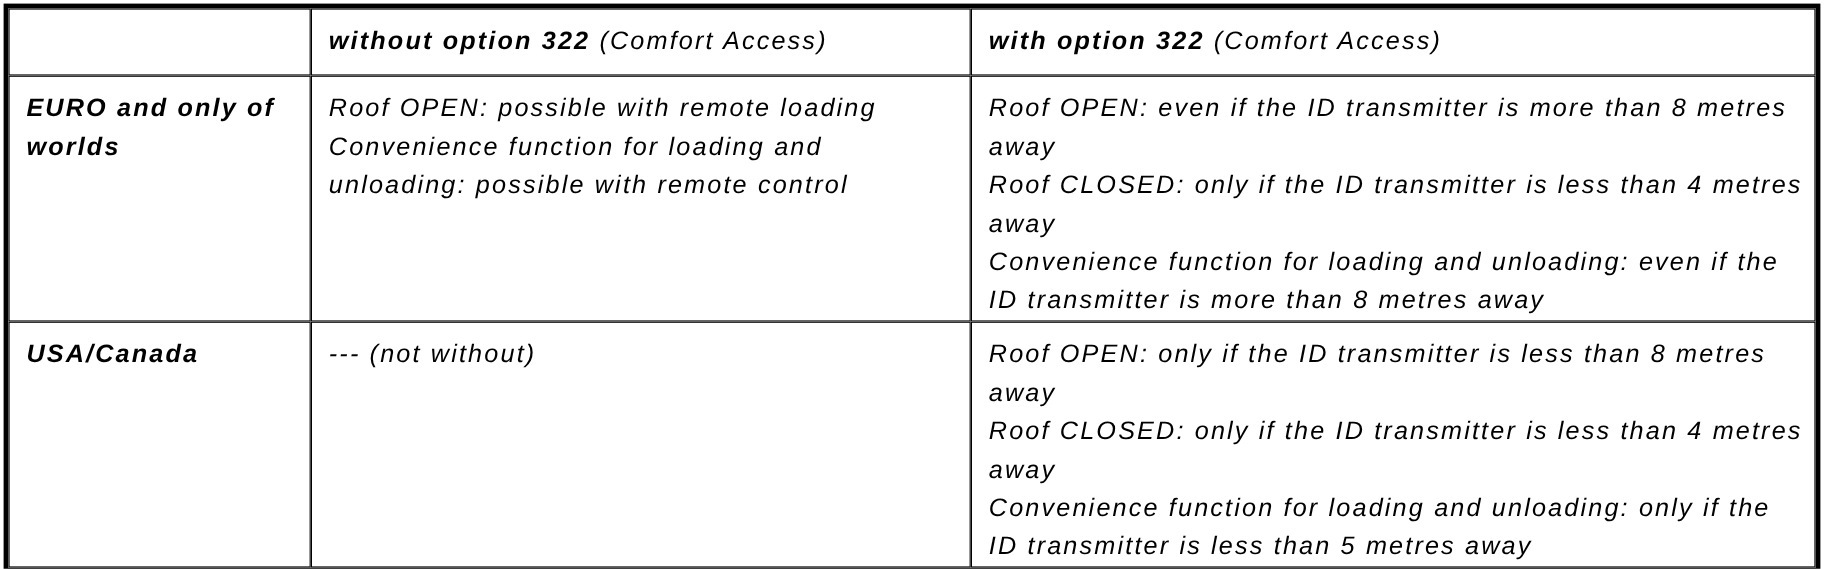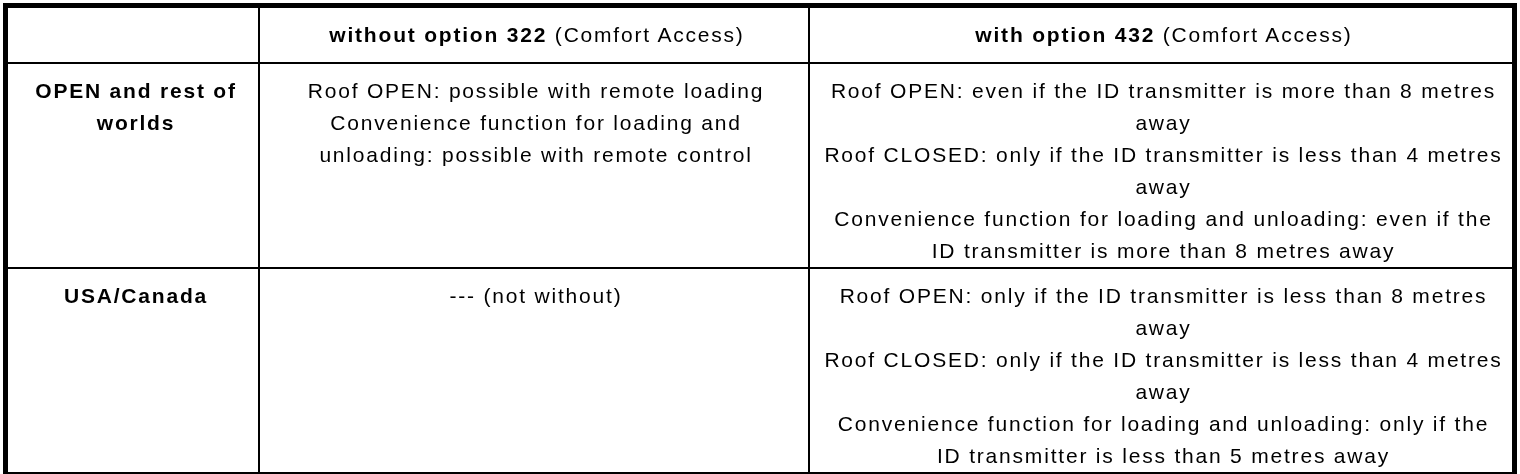--- a/index.html
+++ b/index.html
@@ -24,23 +24,24 @@
     border-spacing: 0;
     table-layout: fixed;
     font-size: 21px;
     letter-spacing: 1.8px;
     line-height: 32px;
     color: #000000;
   }
   .doc-table th,
   .doc-table td {
     border: 1px solid #000000;
-    text-align: center;
+    text-align: left;
     background: #ffffff;
     overflow: hidden;
+    font-style: italic;
   }
   .doc-table th {
     vertical-align: middle;
     height: 54px;
     padding: 0 8px 0 14px;
     font-weight: normal;
   }
   .doc-table td {
     vertical-align: top;
     padding: 11px 8px 0 14px;
@@ -62,28 +63,28 @@
     <col style="width:550px">
     <col style="width:704px">
   </colgroup>
   <thead>
     <tr>
       <th></th>
       <th>
         <span class="bold">without option 322</span><span> (Comfort Access)</span>
       </th>
       <th>
-        <span class="bold">with option 432</span><span> (Comfort Access)</span>
+        <span class="bold">with option 322</span><span> (Comfort Access)</span>
       </th>
     </tr>
   </thead>
   <tbody>
     <tr class="body-row-1">
       <td class="col-region">
-        <span class="region-label">OPEN and rest of worlds</span>
+        <span class="region-label">EURO and only of worlds</span>
       </td>
       <td class="col-without">
         <span class="item">Roof OPEN: possible with remote loading</span>
         <span class="item">Convenience function for loading and unloading: possible with remote control</span>
       </td>
       <td class="col-with">
         <span class="item">Roof OPEN: even if the ID transmitter is more than 8 metres away</span>
         <span class="item">Roof CLOSED: only if the ID transmitter is less than 4 metres away</span>
         <span class="item">Convenience function for loading and unloading: even if the ID transmitter is more than 8 metres away</span>
       </td>

